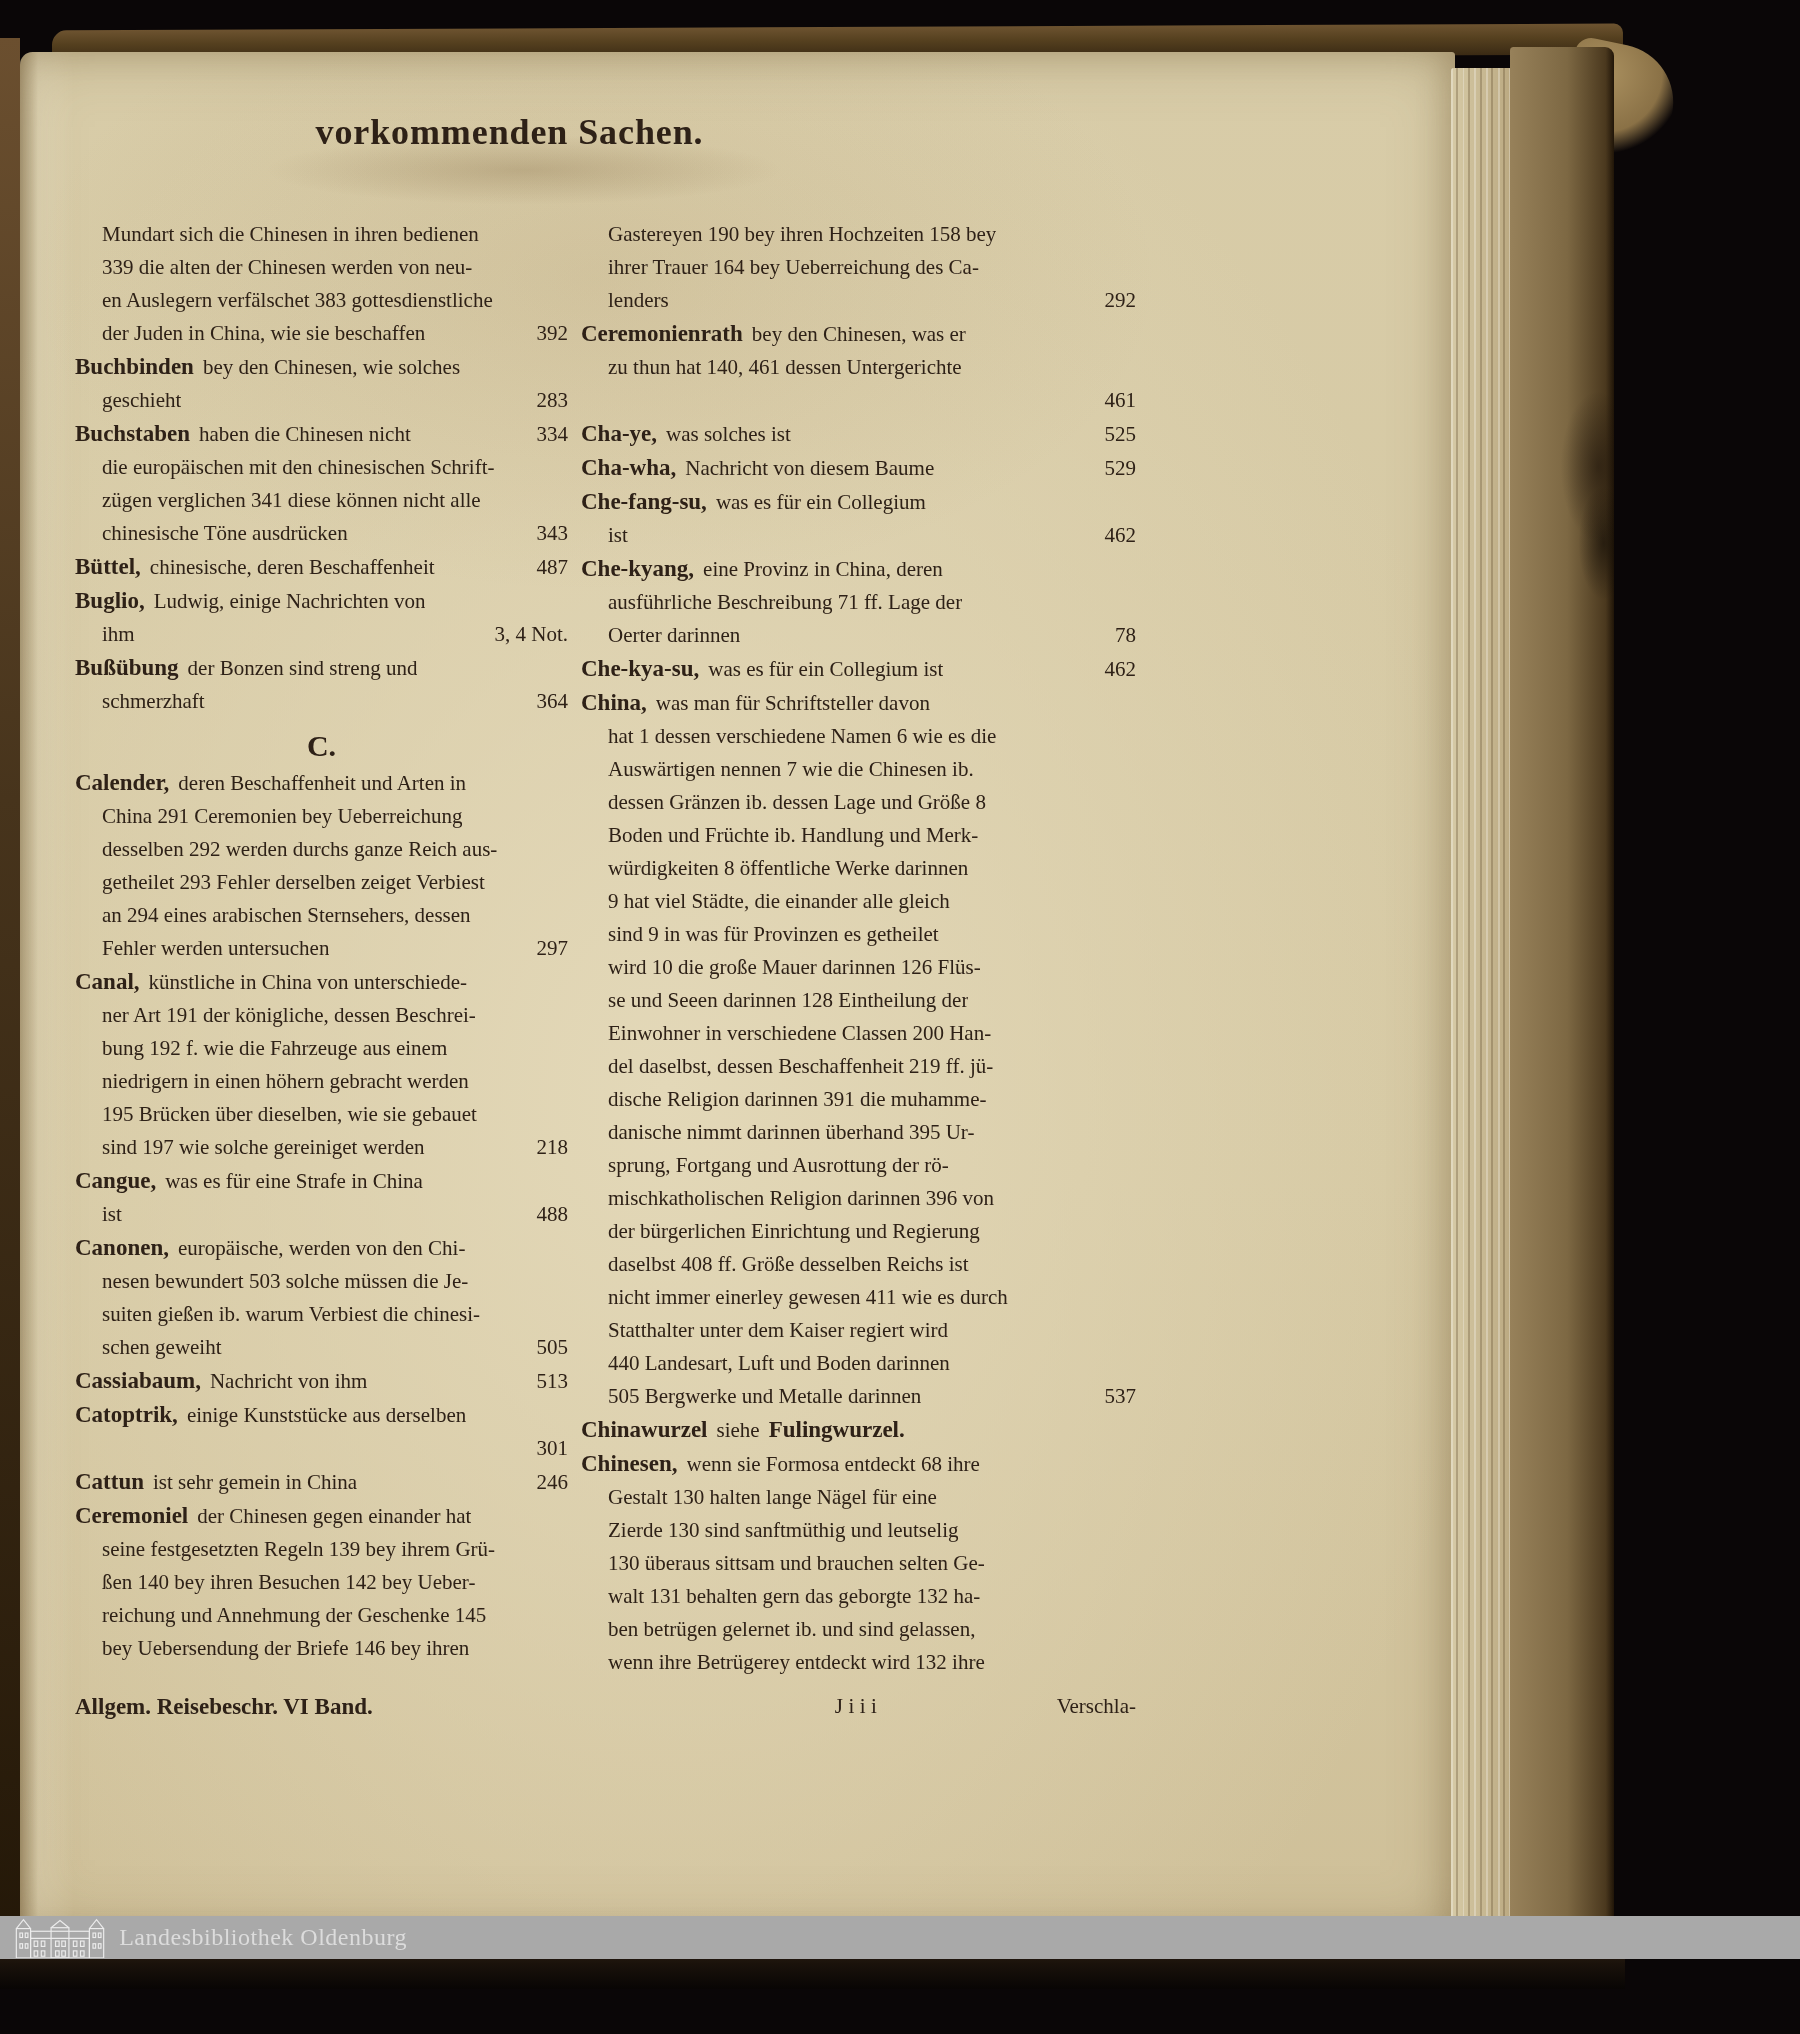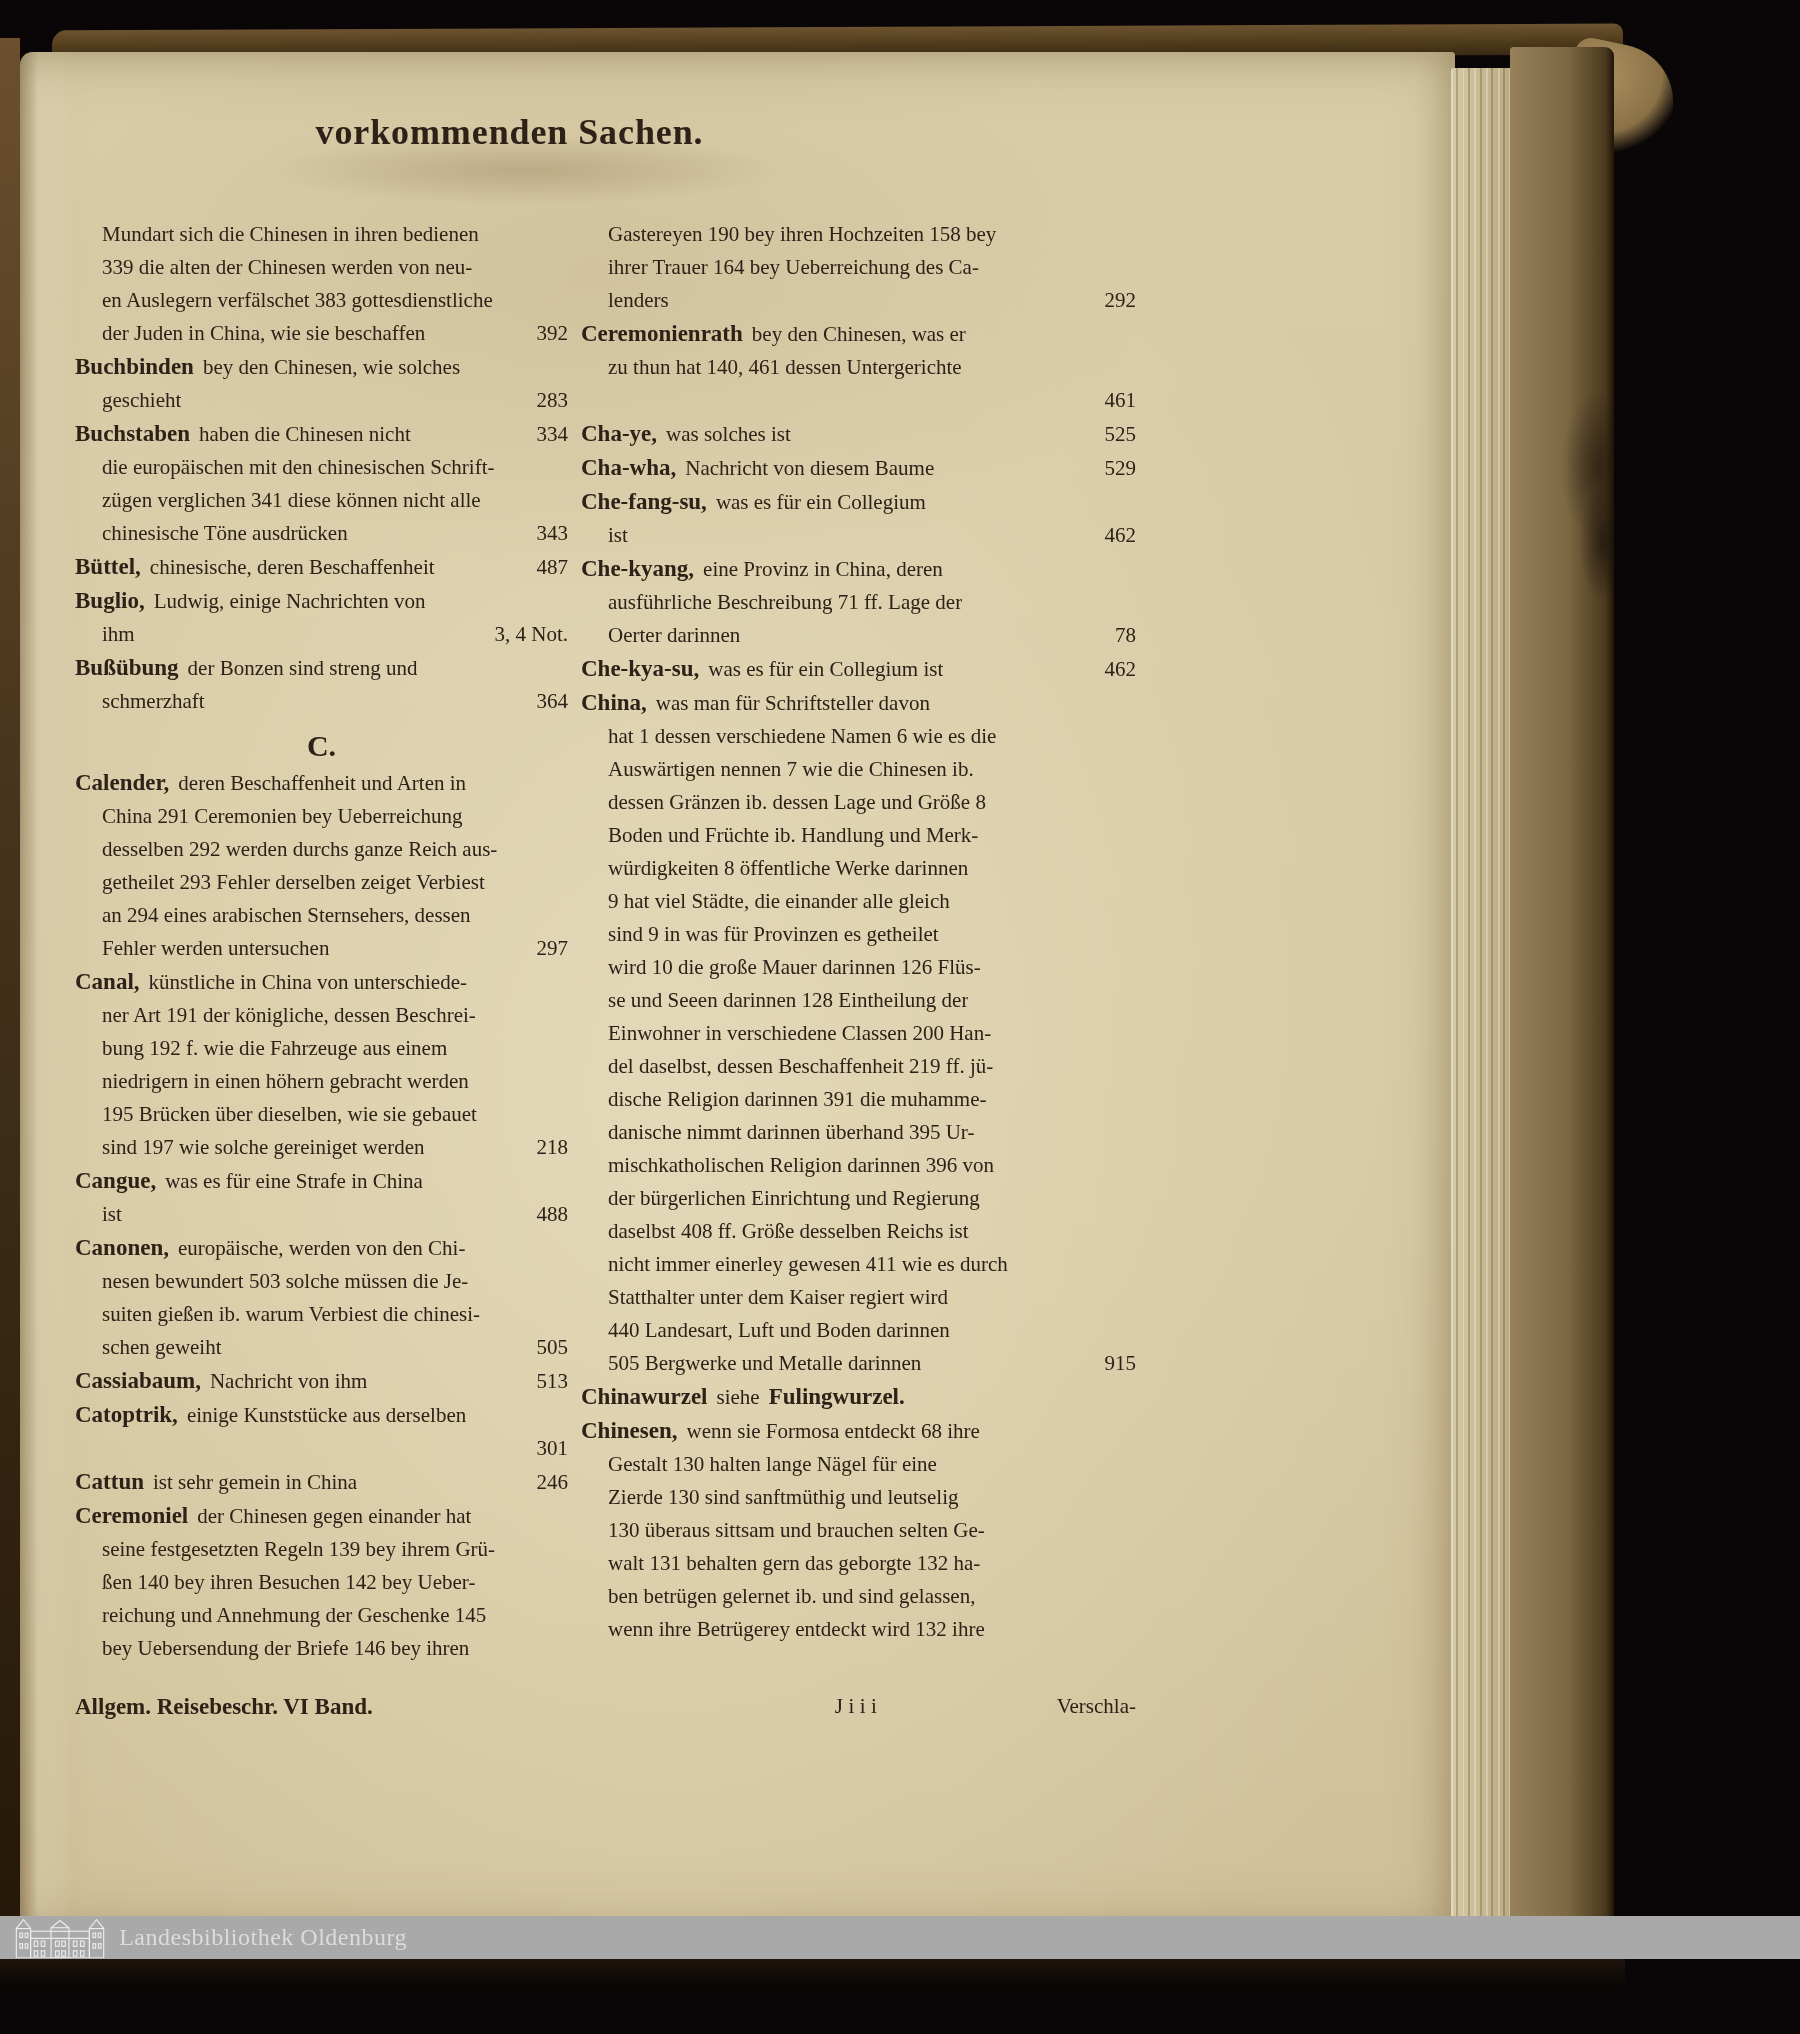--- a/index.html
+++ b/index.html
@@ -342,40 +342,43 @@
             <div class="line cont">
               <span class="rest">del daselbst, dessen Beschaffenheit 219 ff. jü-</span>
             </div>
             <div class="line cont">
               <span class="rest">dische Religion darinnen 391 die muhamme-</span>
             </div>
             <div class="line cont">
               <span class="rest">danische nimmt darinnen überhand 395 Ur-</span>
             </div>
             <div class="line cont">
+              <span class="rest">sprung, Fortgang und Ausrottung der rö-</span>
+            </div>
+            <div class="line cont">
               <span class="rest">mischkatholischen Religion darinnen 396 von</span>
             </div>
             <div class="line cont">
               <span class="rest">der bürgerlichen Einrichtung und Regierung</span>
             </div>
             <div class="line cont">
               <span class="rest">daselbst 408 ff. Größe desselben Reichs ist</span>
             </div>
             <div class="line cont">
               <span class="rest">nicht immer einerley gewesen 411 wie es durch</span>
             </div>
             <div class="line cont">
               <span class="rest">Statthalter unter dem Kaiser regiert wird</span>
             </div>
             <div class="line cont">
               <span class="rest">440 Landesart, Luft und Boden darinnen</span>
             </div>
             <div class="line cont">
               <span class="rest">505 Bergwerke und Metalle darinnen</span>
-              <span class="num">915</span>
+              <span class="num">537</span>
             </div>
             <div class="line head">
               <span class="term">Chinawurzel</span>
               <span class="rest">siehe</span>
               <span class="term term2">Fulingwurzel.</span>
             </div>
             <div class="line head">
               <span class="term">Chinesen,</span>
               <span class="rest">wenn sie Formosa entdeckt 68 ihre</span>
             </div>

